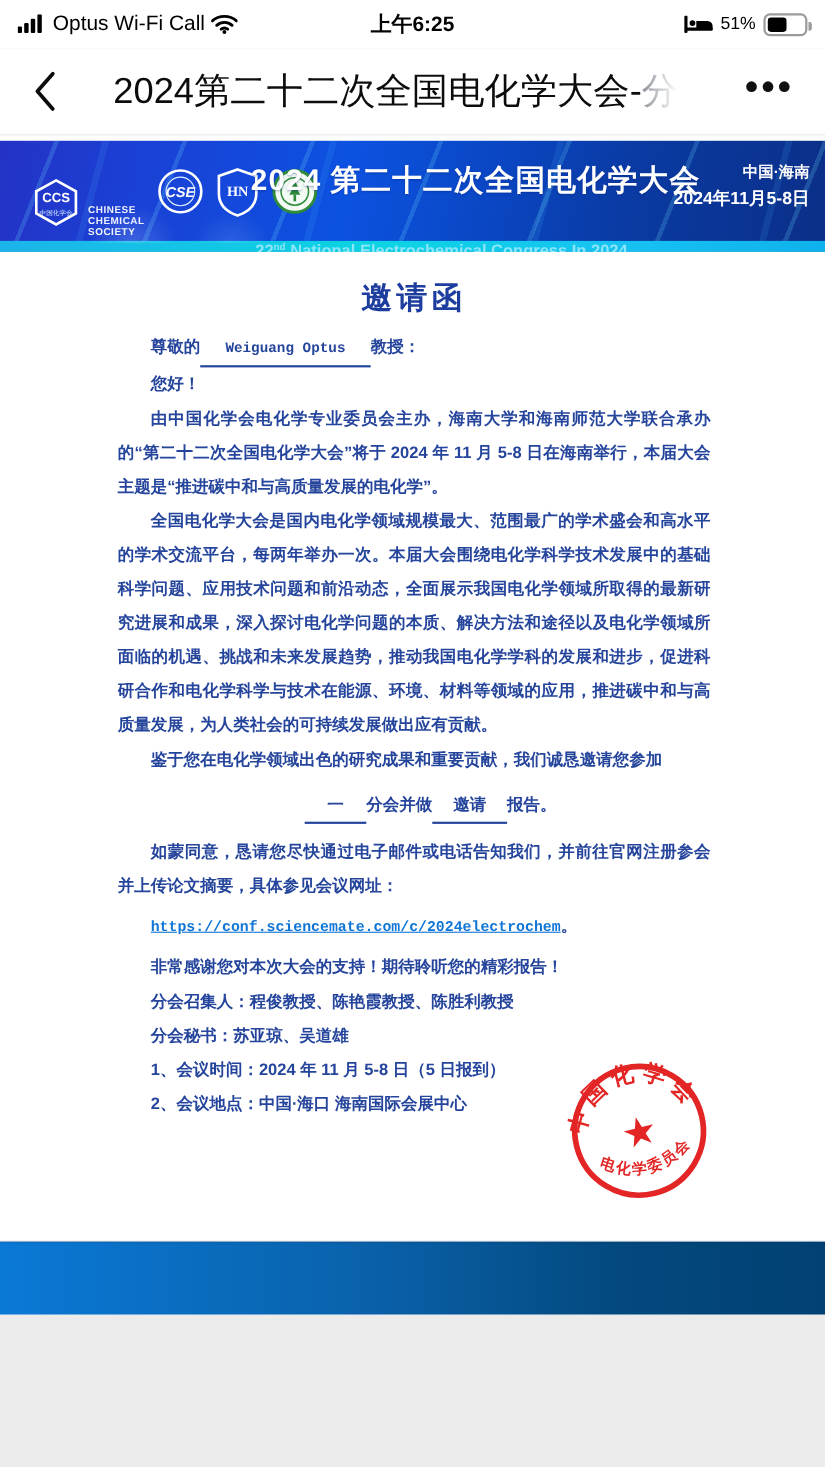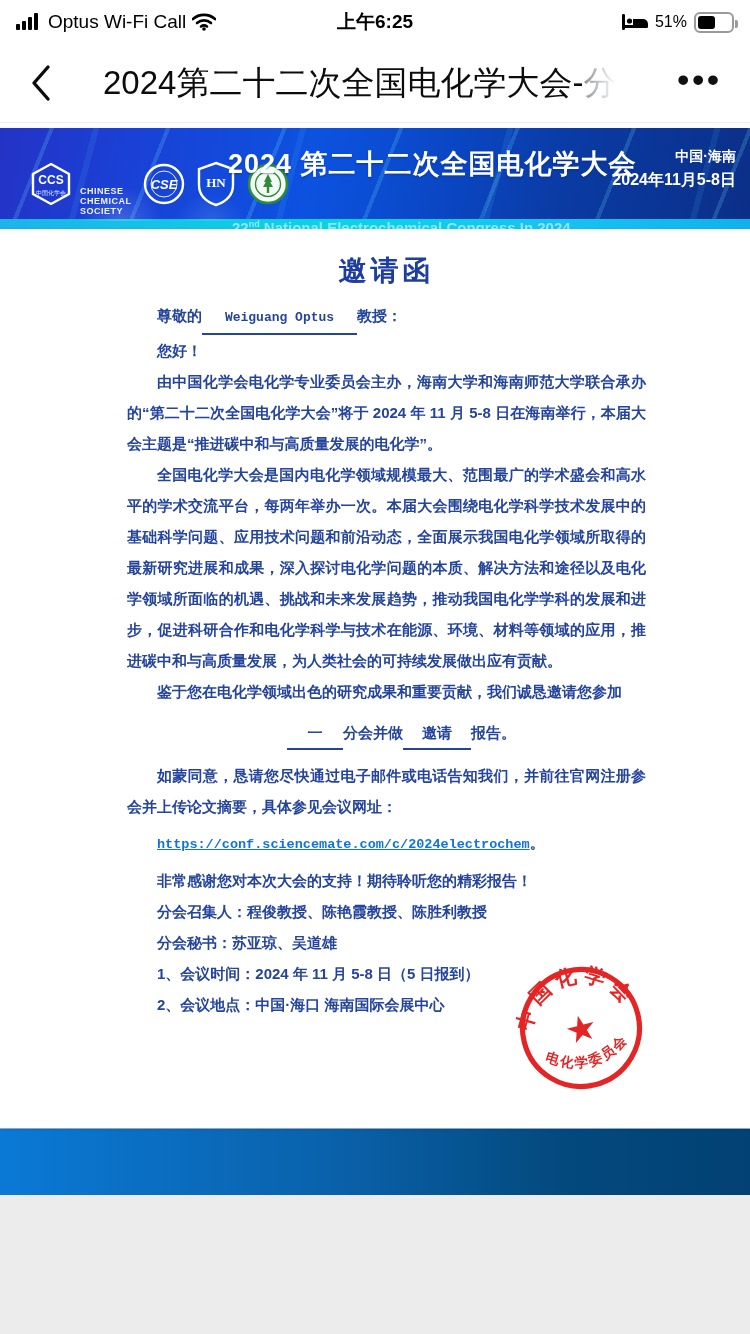--- a/index.html
+++ b/index.html
@@ -28,35 +28,35 @@
   .nav-gap{height:5px;background:#fdfdfd;}
   
   .banner{height:101px;position:relative;overflow:hidden;
     background:linear-gradient(100deg,#2433c6 0%,#1a41d6 18%,#0c52e0 42%,#0a46c2 60%,#0a3aa2 76%,#0b2f88 100%);}
   .banner::before{content:"";position:absolute;inset:0;
     background:
       repeating-linear-gradient(112deg,transparent 0 46px,rgba(110,225,255,.20) 46px 50px,transparent 50px 108px),
       repeating-linear-gradient(105deg,transparent 0 90px,rgba(70,190,255,.12) 90px 96px,transparent 96px 200px);}
   .banner-strip{position:absolute;left:0;right:0;bottom:0;height:10px;
     background:linear-gradient(90deg,#1cb4ea,#0bd4e2 45%,#17c2f2 75%,#0fb2ec);}
-  .logos{position:absolute;left:28px;top:24px;display:flex;align-items:center;gap:10px;z-index:2;}
+  .logos{position:absolute;left:28px;top:24px;display:flex;gap:10px;z-index:2;}
   .ccs-block{display:flex;align-items:center;gap:6px;}
   .ccs-label{color:rgba(255,255,255,.92);font-size:9px;font-weight:bold;line-height:10px;letter-spacing:.5px;margin-top:34px;}
   .logo-svg{display:block;}
   .banner-title{position:absolute;left:228px;top:18px;color:#fff;font-size:27px;font-weight:bold;letter-spacing:1px;z-index:2;white-space:nowrap;text-shadow:0 1px 2px rgba(0,30,120,.4);}
   .banner-sub{position:absolute;left:232px;top:58px;color:#8ce6fb;font-size:15px;font-weight:bold;z-index:2;white-space:nowrap;margin-top:33px;}
   .banner-sub sup{font-size:9px;}
   .banner-right{position:absolute;right:14px;top:20px;text-align:right;color:#fff;font-weight:bold;z-index:2;}
   .banner-right .loc{font-size:14px;}
   .banner-right .dates{font-size:16px;margin-top:4px;}
   .mountain{position:absolute;left:40px;bottom:8px;width:260px;height:60px;opacity:.25;z-index:1;
     background:radial-gradient(60px 50px at 80px 60px,rgba(200,240,255,.8),transparent 70%),
                radial-gradient(50px 40px at 170px 60px,rgba(180,230,255,.6),transparent 70%);}
   
-  .doc{height:899px;background:#fff;position:relative;overflow:hidden;box-shadow:0 1px 3px rgba(0,0,0,.15);padding-left:20px;}
+  .doc{height:899px;background:#fff;position:relative;overflow:hidden;box-shadow:0 1px 3px rgba(0,0,0,.15);}
   .doc-body{padding:26px 104px 0 107px;color:#25459c;font-weight:bold;font-size:15px;line-height:31px;text-align:justify;}
   .letter-title{text-align:center;font-size:28px;letter-spacing:4px;margin:0 0 14px;color:#1d3e9e;font-weight:bold;}
   .doc-body p{margin:0;text-indent:2em;}
   .salutation{text-indent:0;}
   .blank{display:inline-block;border-bottom:2px solid #25459c;text-align:center;text-indent:0;}
   .blank-name{min-width:155px;font-family:"Liberation Mono","DejaVu Sans Mono",monospace;font-size:13px;}
   .blank-one{min-width:56px;}
   .blank-invite{min-width:68px;}
   .session-line{text-align:center;text-indent:0;margin:10px 0 !important;}
   .link-line{margin:5px 0 !important;}

